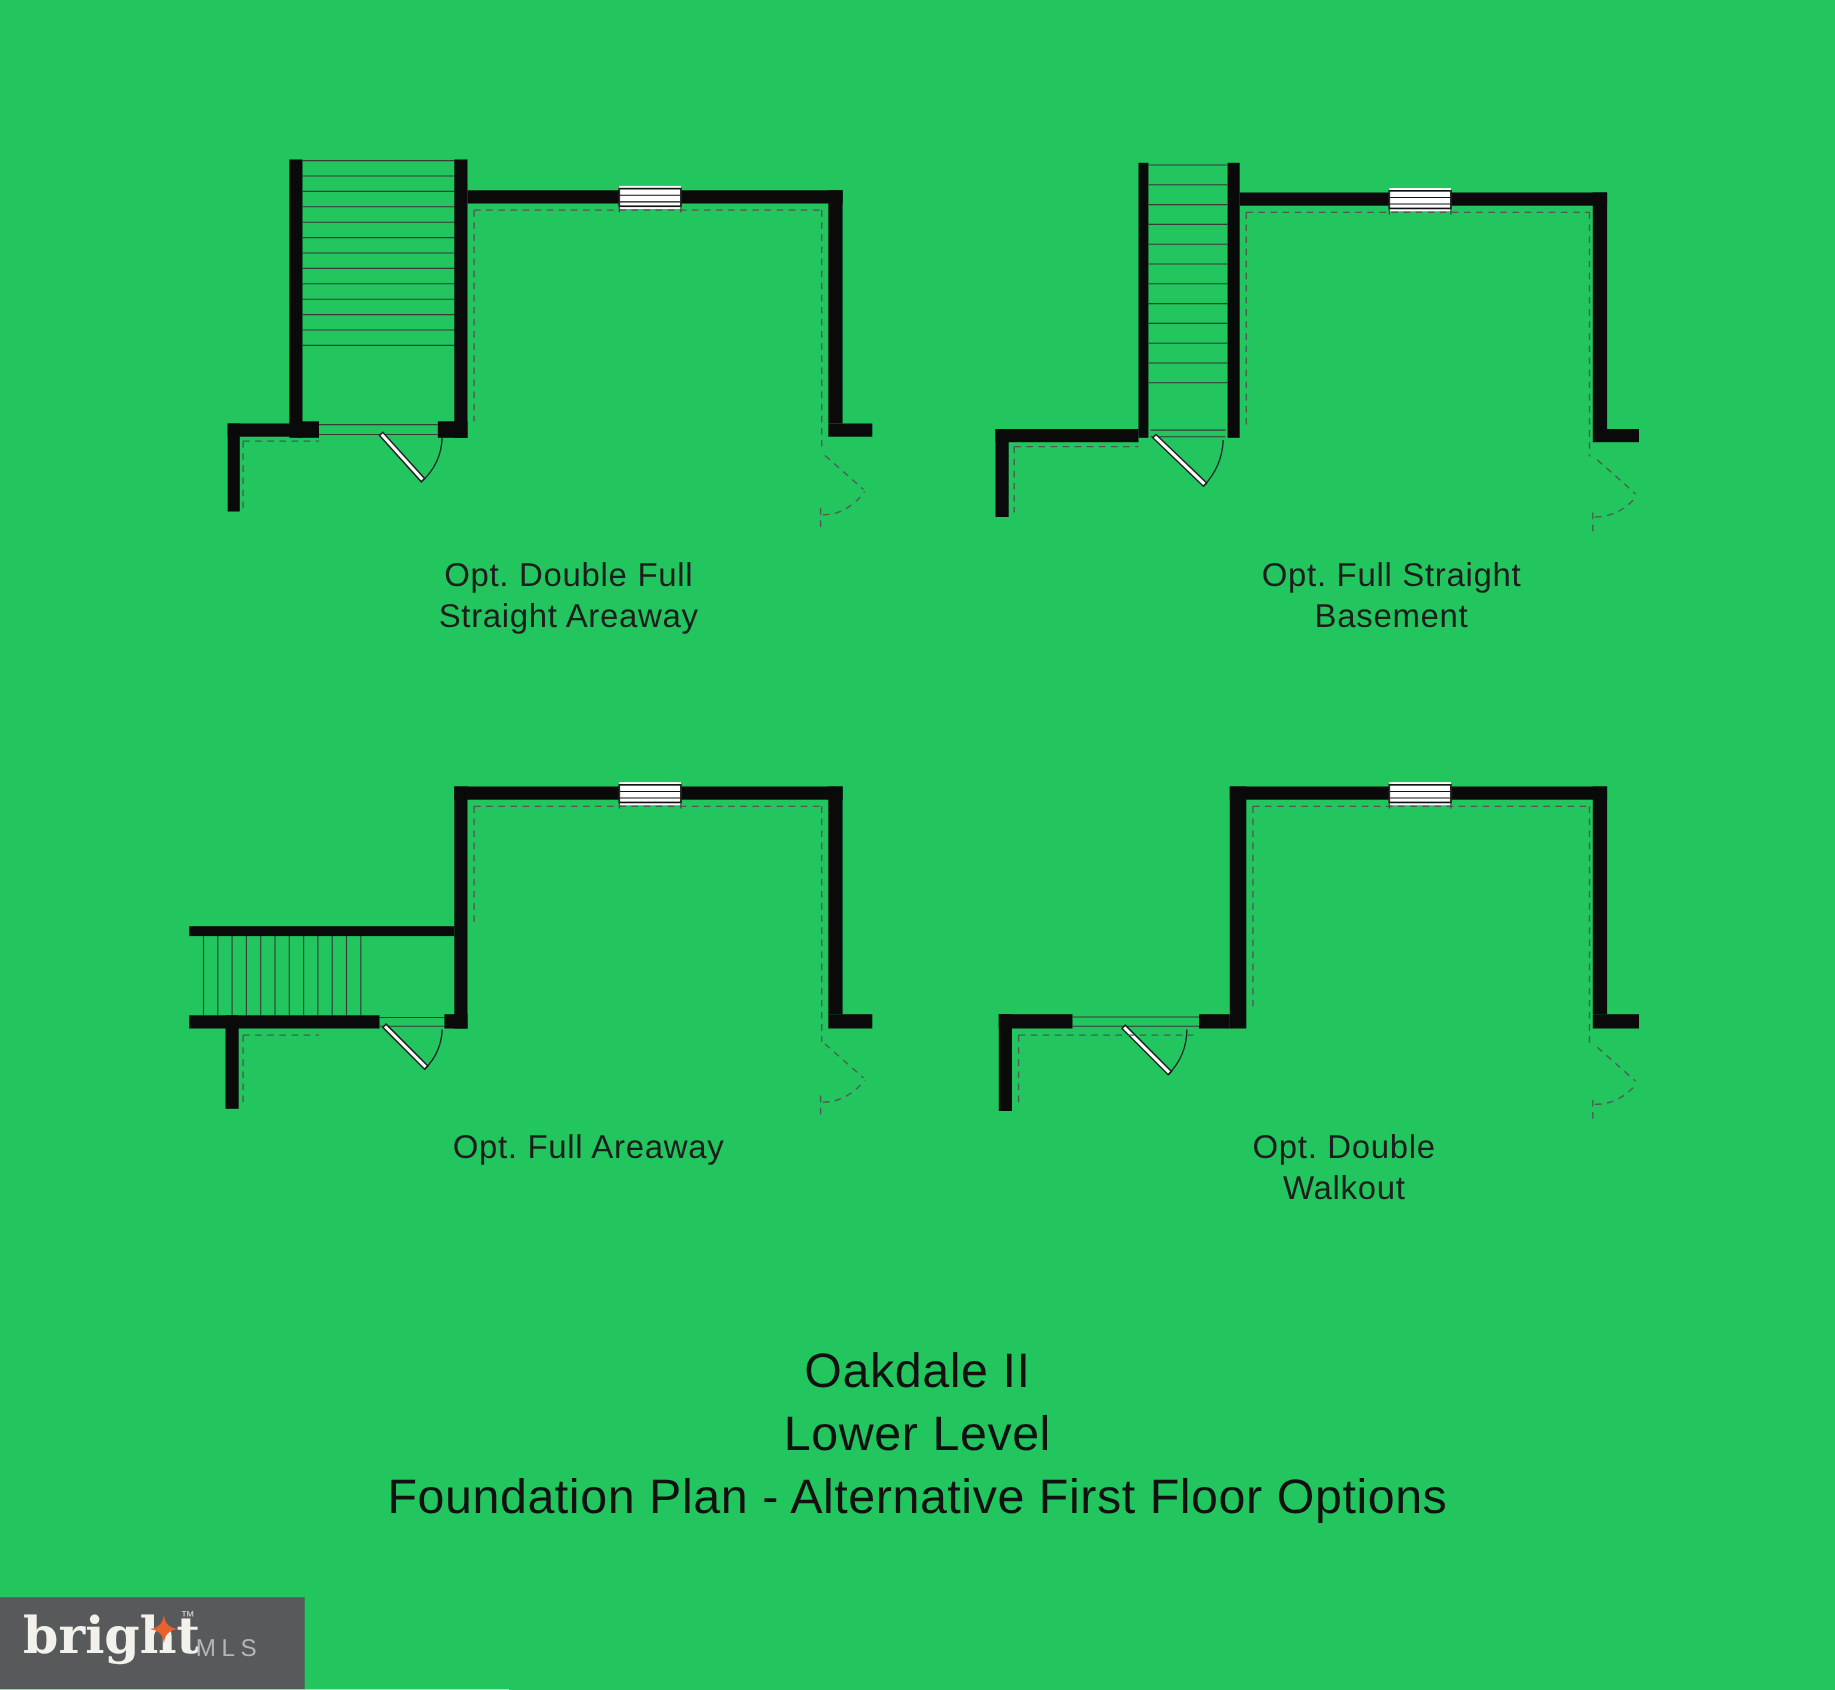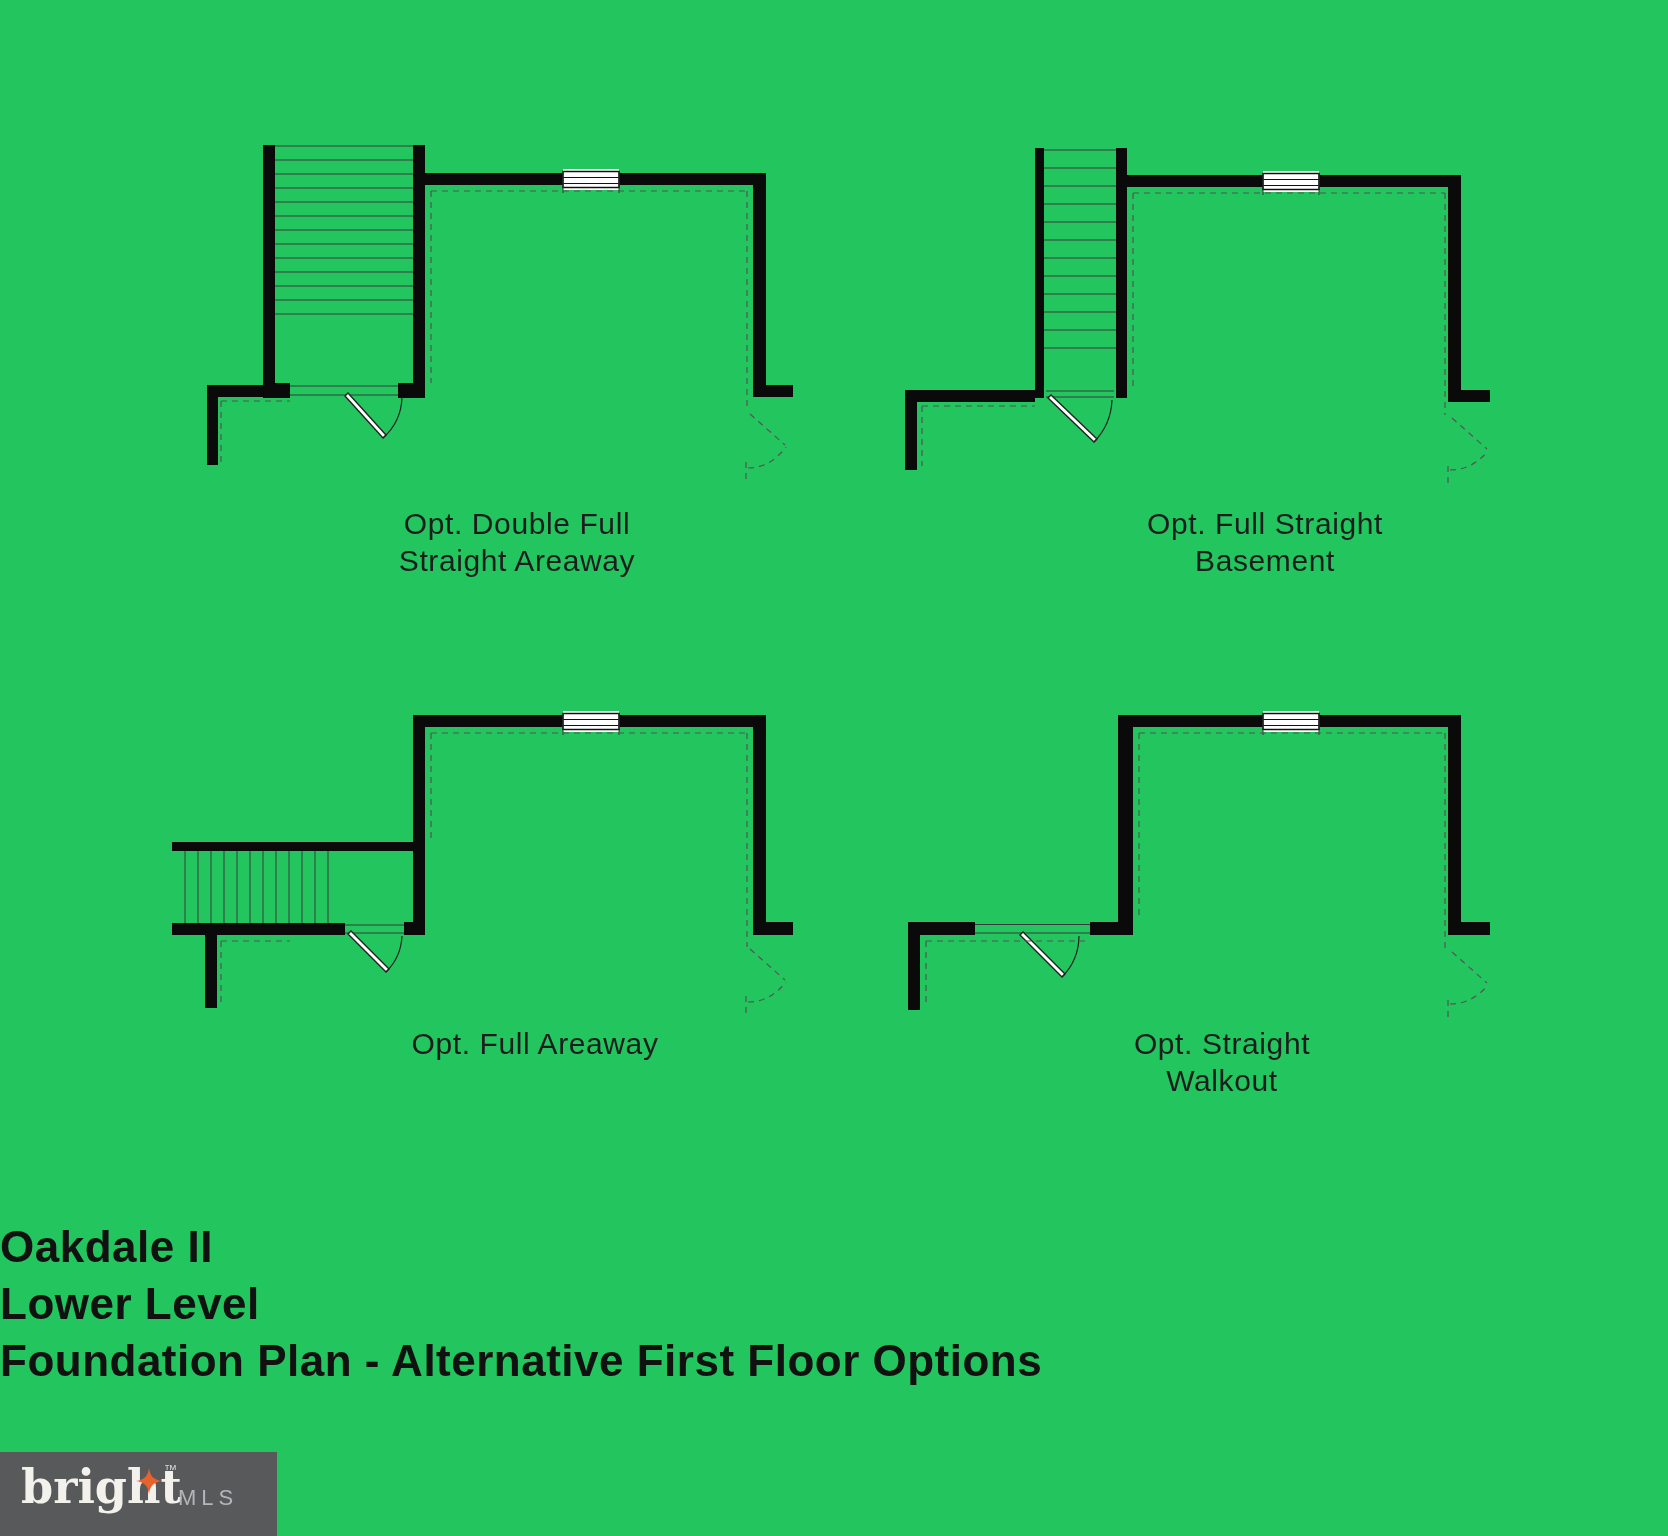--- a/index.html
+++ b/index.html
@@ -18,21 +18,22 @@
     font-size:30px;
     line-height:37px;
     letter-spacing:0.6px;
     color:#1d1d1d;
     white-space:nowrap;
   }
   .title-block{
     position:absolute;
     left:0;right:0;
     top:1218px;
-    font-weight:bold;
+    text-align:center;
+    font-weight:normal;
     font-size:44px;
     line-height:57px;
     letter-spacing:0.5px;
     color:#111111;
     white-space:nowrap;
   }
   .logo{
     position:absolute;
     left:0;top:1452px;
     width:277px;height:84px;
@@ -270,21 +271,21 @@
     <div>Straight Areaway</div>
   </div>
   <div class="plan-label" style="left:1265px;top:505px;">
     <div>Opt. Full Straight</div>
     <div>Basement</div>
   </div>
   <div class="plan-label" style="left:500px;top:1025px;margin-left:35px;">
     <div>Opt. Full Areaway</div>
   </div>
   <div class="plan-label" style="left:1222px;top:1025px;">
-    <div>Opt. Straight</div>
+    <div>Opt. Double</div>
     <div>Walkout</div>
   </div>
 
   <div class="title-block">
     <div>Oakdale II</div>
     <div>Lower Level</div>
     <div>Foundation Plan - Alternative First Floor Options</div>
   </div>
 
   <div class="logo">

